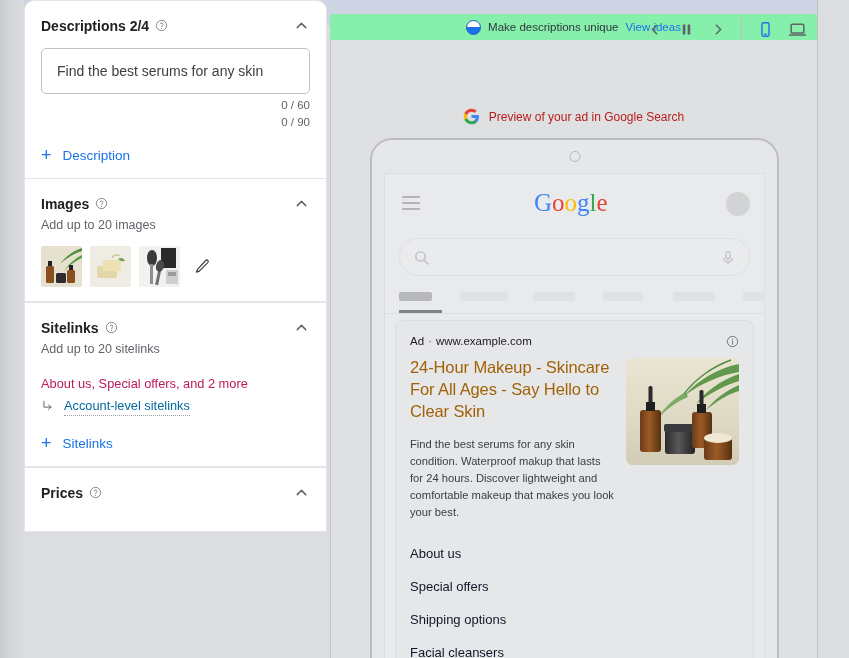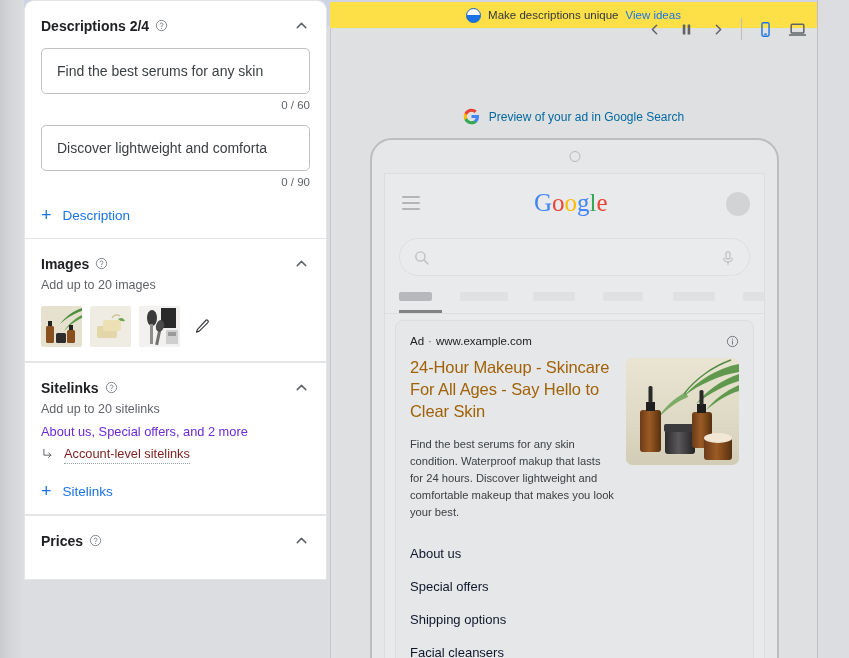--- a/index.html
+++ b/index.html
@@ -27,22 +27,22 @@
     border-left:1px solid #c4c5c8;
   }
   .right-gutter {
     position:absolute; left:817px; top:0; width:32px; height:658px;
     background:#dcdde0;
     border-left:1px solid #bfc0c3;
   }
 
   
   .banner {
-    position:absolute; left:330px; top:2px; width:487px; height:26px;
-    background:#fde047;
+    position:absolute; left:330px; top:14px; width:487px; height:26px;
+    background:#86efac;
     display:flex; align-items:center; justify-content:center; gap:7px;
     font-size:11.5px; color:#33373c;
   }
   .banner-icon {
     width:15px; height:15px; border-radius:50%;
     background:linear-gradient(to bottom,#ffffff 0%,#ffffff 48%,#1a73e8 48%,#1a73e8 100%);
     border:1px solid #1a5fc4; flex:0 0 auto;
   }
   .banner-link { color:#1a73e8; cursor:pointer; }
   .preview-title {
@@ -57,21 +57,21 @@
     width:32px; height:30px; display:flex; align-items:center; justify-content:center;
     cursor:pointer; color:#5f6368;
   }
   .pv-sep { width:1px; height:22px; background:#bdbec1; margin:0 7px; }
   .pv-btn.active { color:#1a73e8; }
 
   
   .gp-label {
     position:absolute; left:330px; top:108px; width:487px;
     display:flex; align-items:center; justify-content:center; gap:9px;
-    font-size:12px; color:#0369a1;
+    font-size:12px; color:#b91c1c;
   }
   .g-logo { width:17px; height:17px; flex:0 0 auto; }
 
   
   .phone {
     position:absolute; left:370px; top:138px; width:409px; height:540px;
     border:2px solid #bcbdc0; border-top-left-radius:22px; border-top-right-radius:22px;
     background:#e6e7e9;
   }
   .phone-notch {
@@ -160,24 +160,24 @@
   }
   .plus { font-size:18px; line-height:1; font-weight:400; }
 
   .thumbs { display:flex; align-items:center; gap:8px; margin-top:14px; }
   .thumb {
     width:41px; height:41px; border-radius:3px; overflow:hidden;
     background:#e8e4d8; position:relative; cursor:pointer;
   }
   .pencil { margin-left:6px; color:#3c4043; cursor:pointer; display:flex; }
 
-  .sl-summary { font-size:12.8px; color:#6d28d9; margin-top:8px; }
+  .sl-summary { font-size:12.8px; color:#be185d; margin-top:20px; }
   .sl-account {
     display:flex; align-items:center; gap:9px; margin-top:7px;
-    font-size:12.8px; color:#7f1d1d;text-align:right;
+    font-size:12.8px; color:#0369a1;text-align:right;
   }
   .sl-account .txt { border-bottom:1px dotted #9aa0a6; padding-bottom:2px; }
 
   
   .card.last .card-inner { padding-bottom:30px; }
 </style>
 </head>
 <body>
 
 <div id="root">
@@ -377,21 +377,20 @@
           <span class="chev">
             <svg width="17" height="17" viewBox="0 0 24 24" fill="none" stroke="currentColor" stroke-width="2" stroke-linecap="round" stroke-linejoin="round">
                 <polyline points="6 15 12 9 18 15"></polyline>
               </svg>
           </span>
         </div>
 
         <div class="text-field">Find the best serums for any skin</div>
         <div class="counter">0 / 60</div>
 
-        <div class="text-field">Discover lightweight and comforta</div>
         <div class="counter">0 / 90</div>
 
         <div class="add-link">
           <span class="plus">+</span>
           <span>Description</span>
         </div>
       </div>
     </div>
 
     <div class="card">

